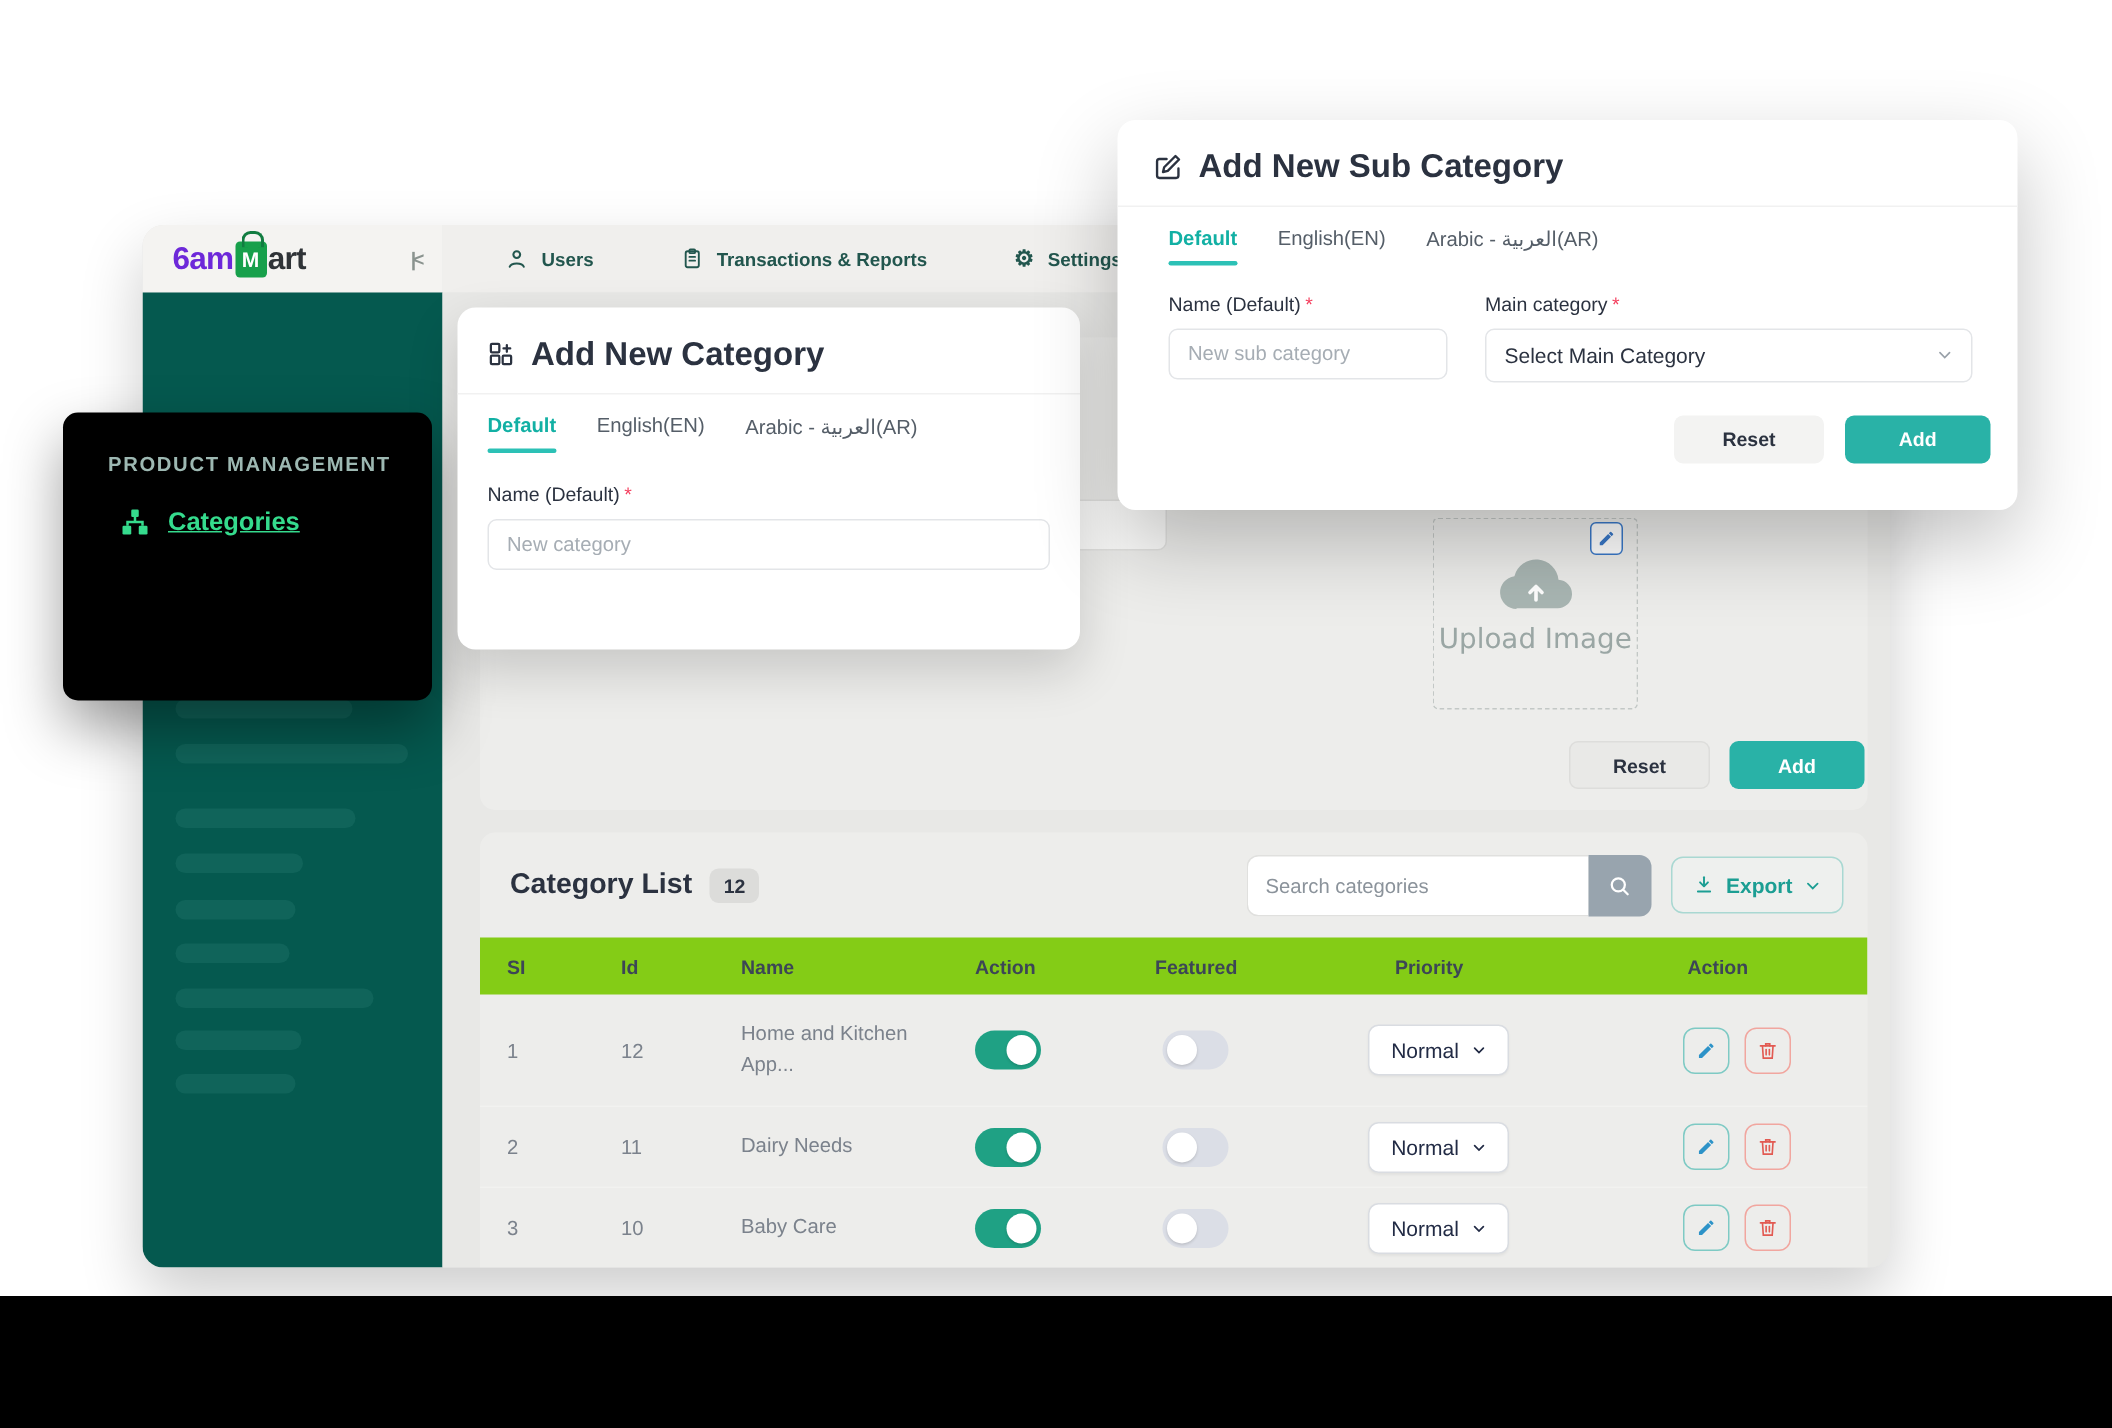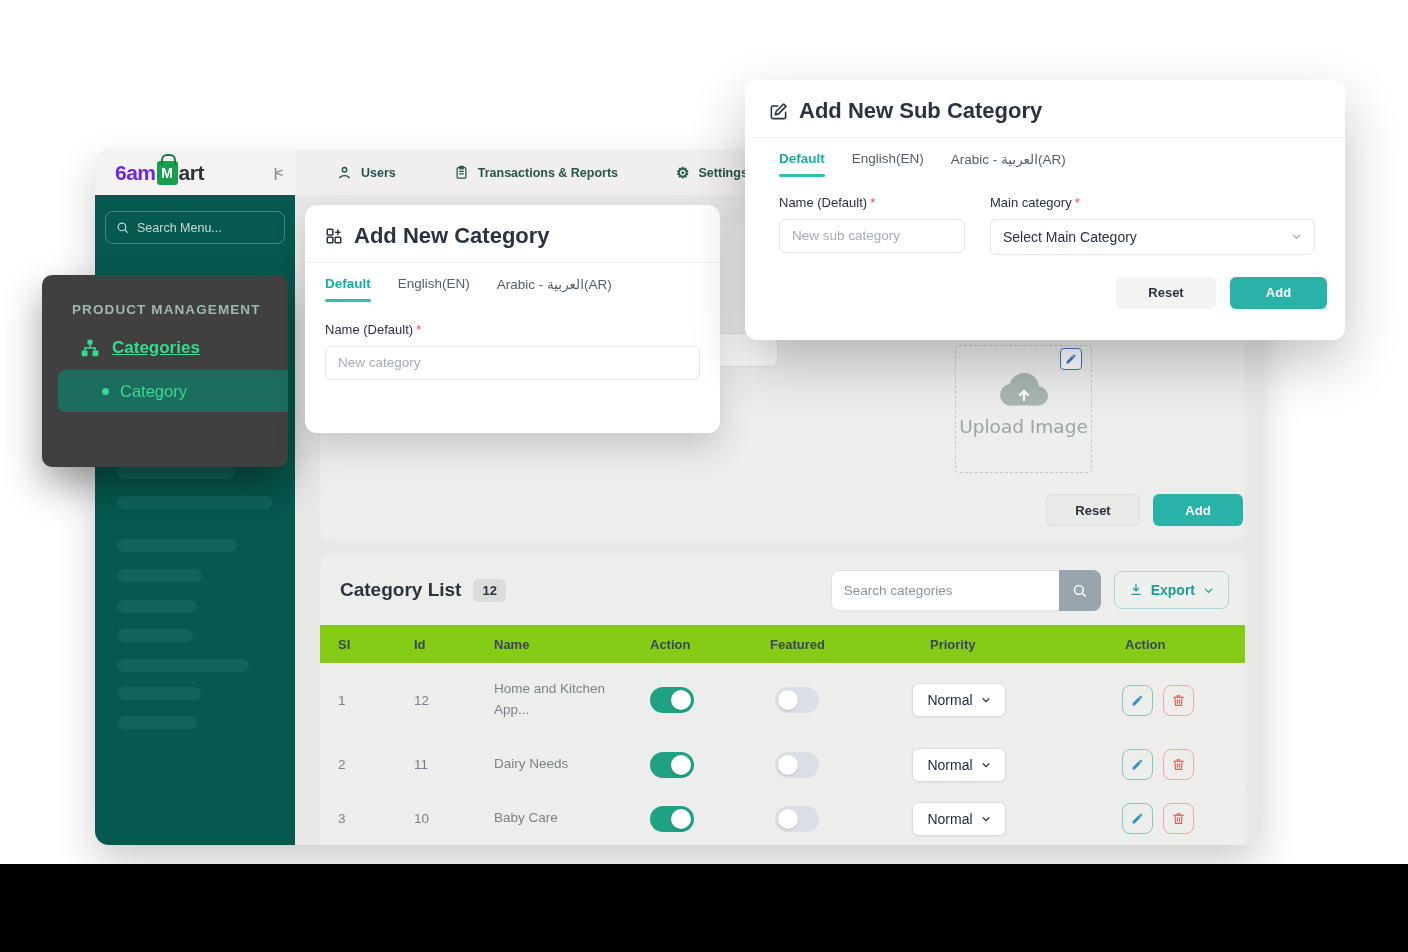--- a/index.html
+++ b/index.html
@@ -41,21 +41,21 @@
   .sidebar { left:0; top:45px; width:200px; height:650px; background:#05594f; }
   .side-search { position:absolute; left:10px; top:16px; width:180px; height:33px;
                  border:1px solid #4f867d; border-radius:8px; display:flex; align-items:center;
                  gap:8px; padding:0 10px; }
   .side-search input { flex:1; background:transparent; border:none; outline:none;
                  color:#c9dad6; font-size:12.5px; font-family:inherit; }
   .side-search input::placeholder { color:#c9dad6; }
   .skel { position:absolute; left:22px; height:13px; border-radius:7px; background:#10645a; }
 
   
-  .callout { left:42px; top:275px; width:246px; height:192px; background:#404040; border-radius:10px;
+  .callout { left:42px; top:275px; width:246px; height:192px; background:#000000; border-radius:10px;
              box-shadow:0 18px 38px rgba(0,0,0,.38); z-index:30; }
   .callout .sec { margin:27px 0 0 30px; color:#9db8b2; font-size:13.5px; font-weight:bold; letter-spacing:1.1px; }
   .callout .grp { margin:21px 0 0 38px; display:flex; align-items:center; gap:12px;
                   color:#35db8d; font-size:17px; font-weight:600; cursor:pointer;text-decoration:underline; }
   .callout .row { height:42px; display:flex; align-items:center; gap:11px; font-size:16.5px; cursor:pointer; }
   .callout .row .dot { width:7px; height:7px; border-radius:50%; background:#35db8d; }
   .row-active { margin:12px 0 0 16px; background:#1d6c60; border-radius:8px 0 0 8px;
                 padding-left:44px; color:#35db8d; }
   .row-normal { margin:2px 0 0 16px; padding-left:44px; color:#f2f7f5; }
 
@@ -196,29 +196,20 @@
       <span>Settings</span>
       <span>
         <svg width="11" height="11" viewBox="0 0 24 24" fill="none" stroke="#22564e" stroke-width="2.6" stroke-linecap="round">
             <polyline points="5 9 12 16 19 9"></polyline>
           </svg>
       </span>
     </div>
   </div>
 
   <div class="abs sidebar">
-    <div class="side-search">
-      <span>
-        <svg width="13" height="13" viewBox="0 0 24 24" fill="none" stroke="#c9dad6" stroke-width="2.2" stroke-linecap="round">
-            <circle cx="11" cy="11" r="7"></circle>
-            <line x1="16.5" y1="16.5" x2="21" y2="21"></line>
-          </svg>
-      </span>
-      <input type="text" placeholder="Search Menu..." style="">
-    </div>
 
     <div class="skel" style="top:271px;width:118px;"></div>
     <div class="skel" style="top:301px;width:155px;"></div>
     <div class="skel" style="top:344px;width:120px;"></div>
     <div class="skel" style="top:374px;width:85px;"></div>
     <div class="skel" style="top:405px;width:80px;"></div>
     <div class="skel" style="top:434px;width:76px;"></div>
     <div class="skel" style="top:464px;width:132px;"></div>
     <div class="skel" style="top:492px;width:84px;"></div>
     <div class="skel" style="top:521px;width:80px;"></div>
@@ -389,24 +380,20 @@
     <span>
       <svg width="20" height="20" viewBox="0 0 24 24" fill="#35db8d">
           <rect x="9" y="2" width="6" height="6" rx="1"></rect>
           <rect x="2" y="15" width="7" height="7" rx="1"></rect>
           <rect x="15" y="15" width="7" height="7" rx="1"></rect>
           <path d="M11 8h2v3h6v4h-2v-2H7v2H5v-4h6V8z"></path>
         </svg>
     </span>
     <span>Categories</span>
   </div>
-  <div class="row row-active">
-    <span class="dot"></span>
-    <span>Category</span>
-  </div>
 </div>
 
 <div class="abs modal cat-modal">
   <div class="m-head">
     <span>
       <svg width="18" height="18" viewBox="0 0 24 24" fill="none" stroke="#2b3240" stroke-width="2" stroke-linecap="round">
           <rect x="3" y="3" width="7.5" height="7.5" rx="1"></rect>
           <rect x="3" y="13.5" width="7.5" height="7.5" rx="1"></rect>
           <rect x="13.5" y="13.5" width="7.5" height="7.5" rx="1"></rect>
           <line x1="17.2" y1="4" x2="17.2" y2="10"></line>

